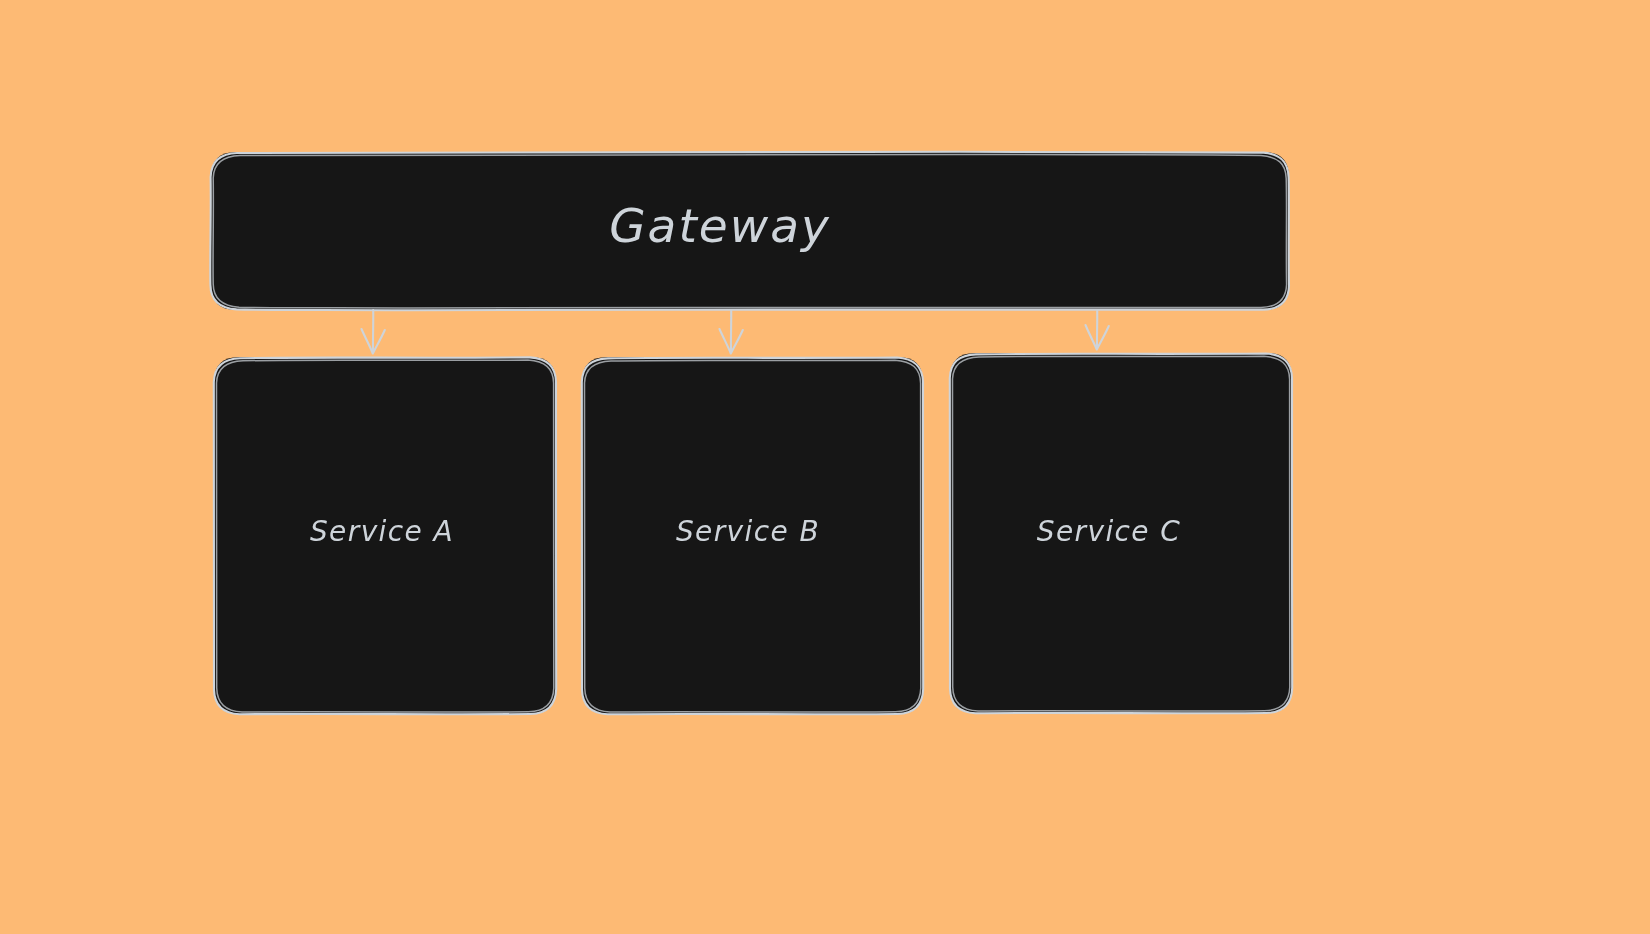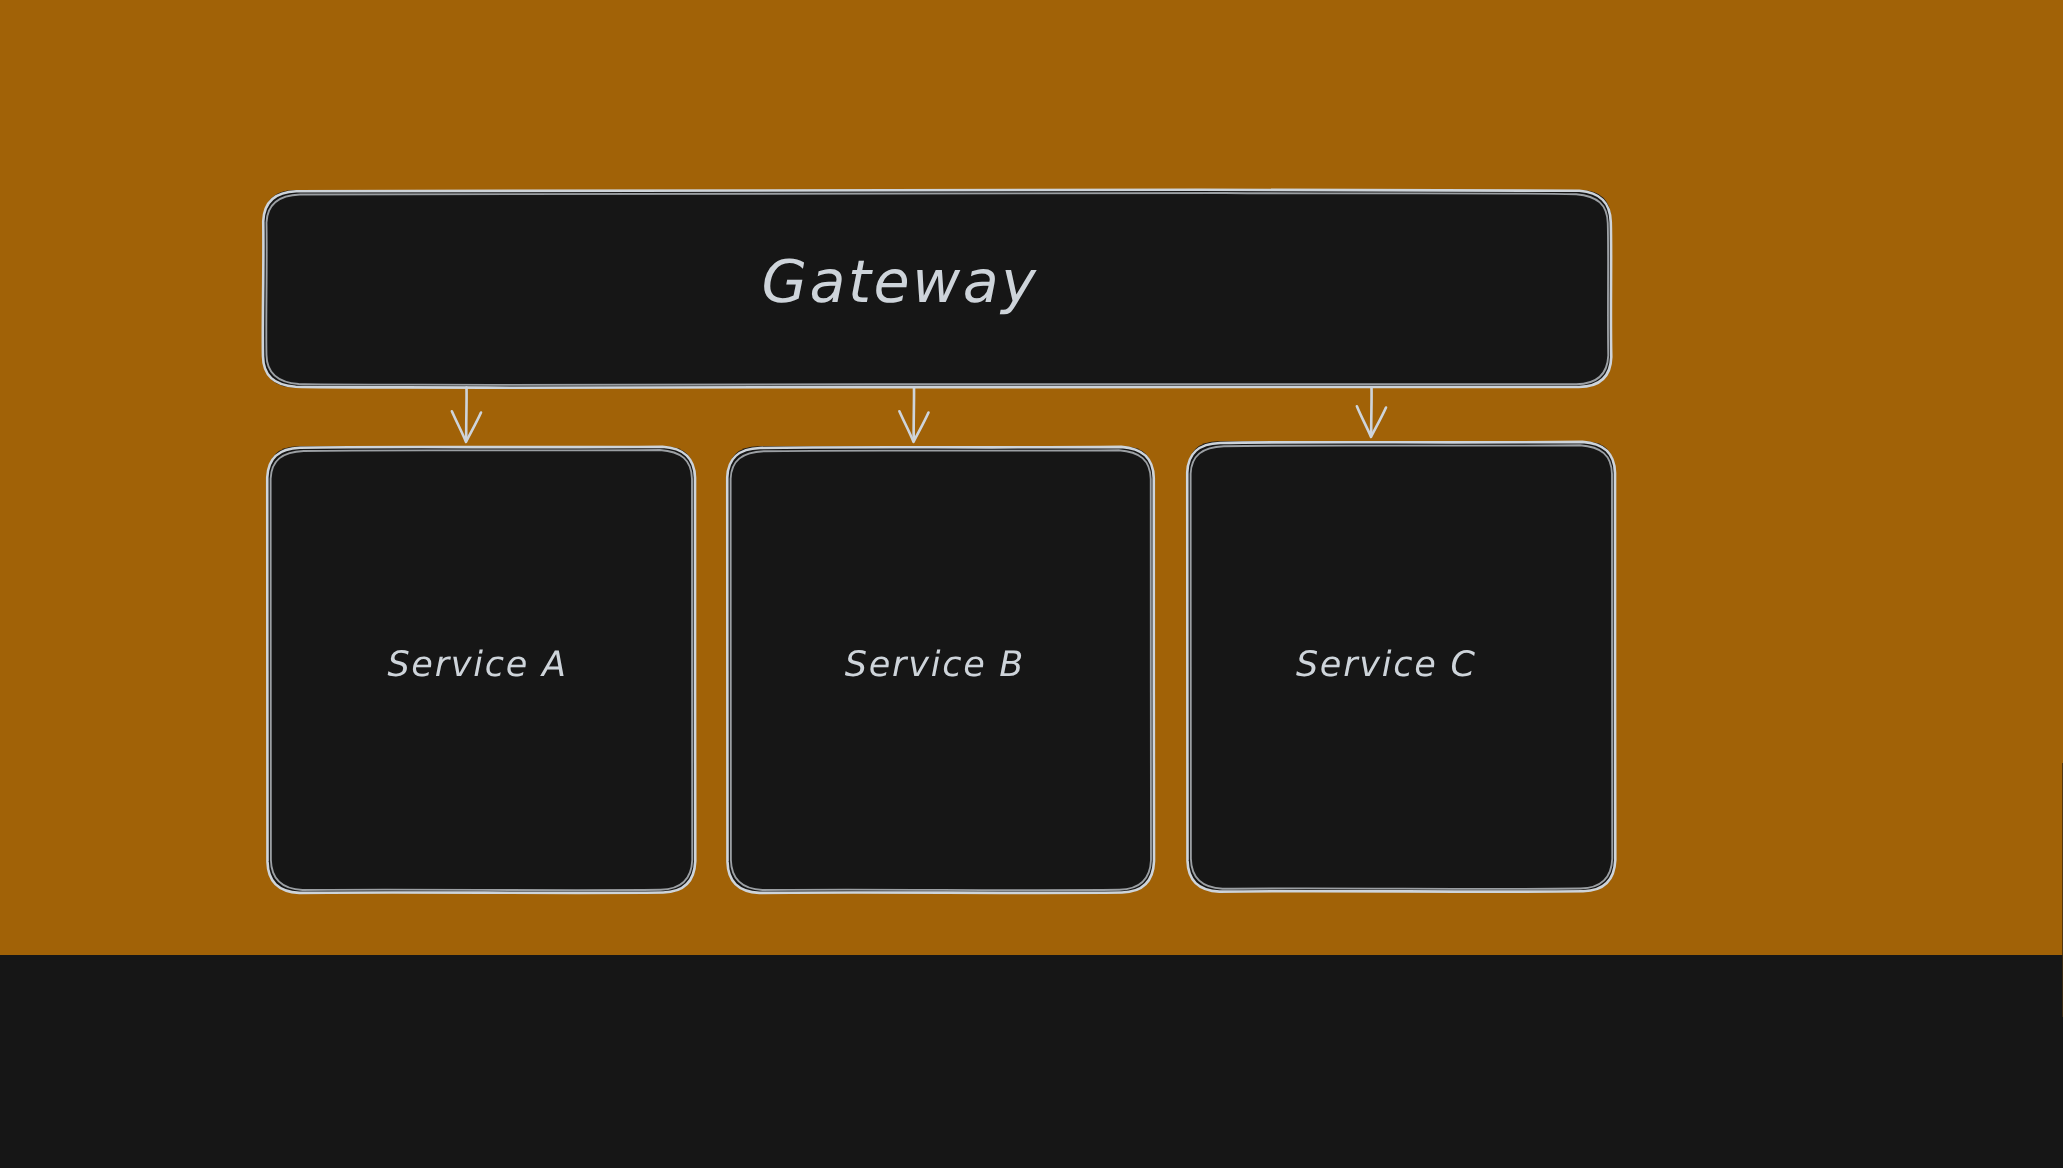--- a/index.html
+++ b/index.html
@@ -10,22 +10,22 @@
   }
   body {
     width: 1650px;
     height: 934px;
     overflow: hidden;
     font-family: "DejaVu Sans", sans-serif;
   }
   #canvas-root {
     position: relative;
     width: 1650px;
-    height: 764px;
-    background: #a16207;
+    height: 934px;
+    background: #fdba74;
   }
   #diagram-svg {
     position: absolute;
     left: 0;
     top: 0;
     width: 1650px;
     height: 934px;
     display: block;
   }
   .node-label {

